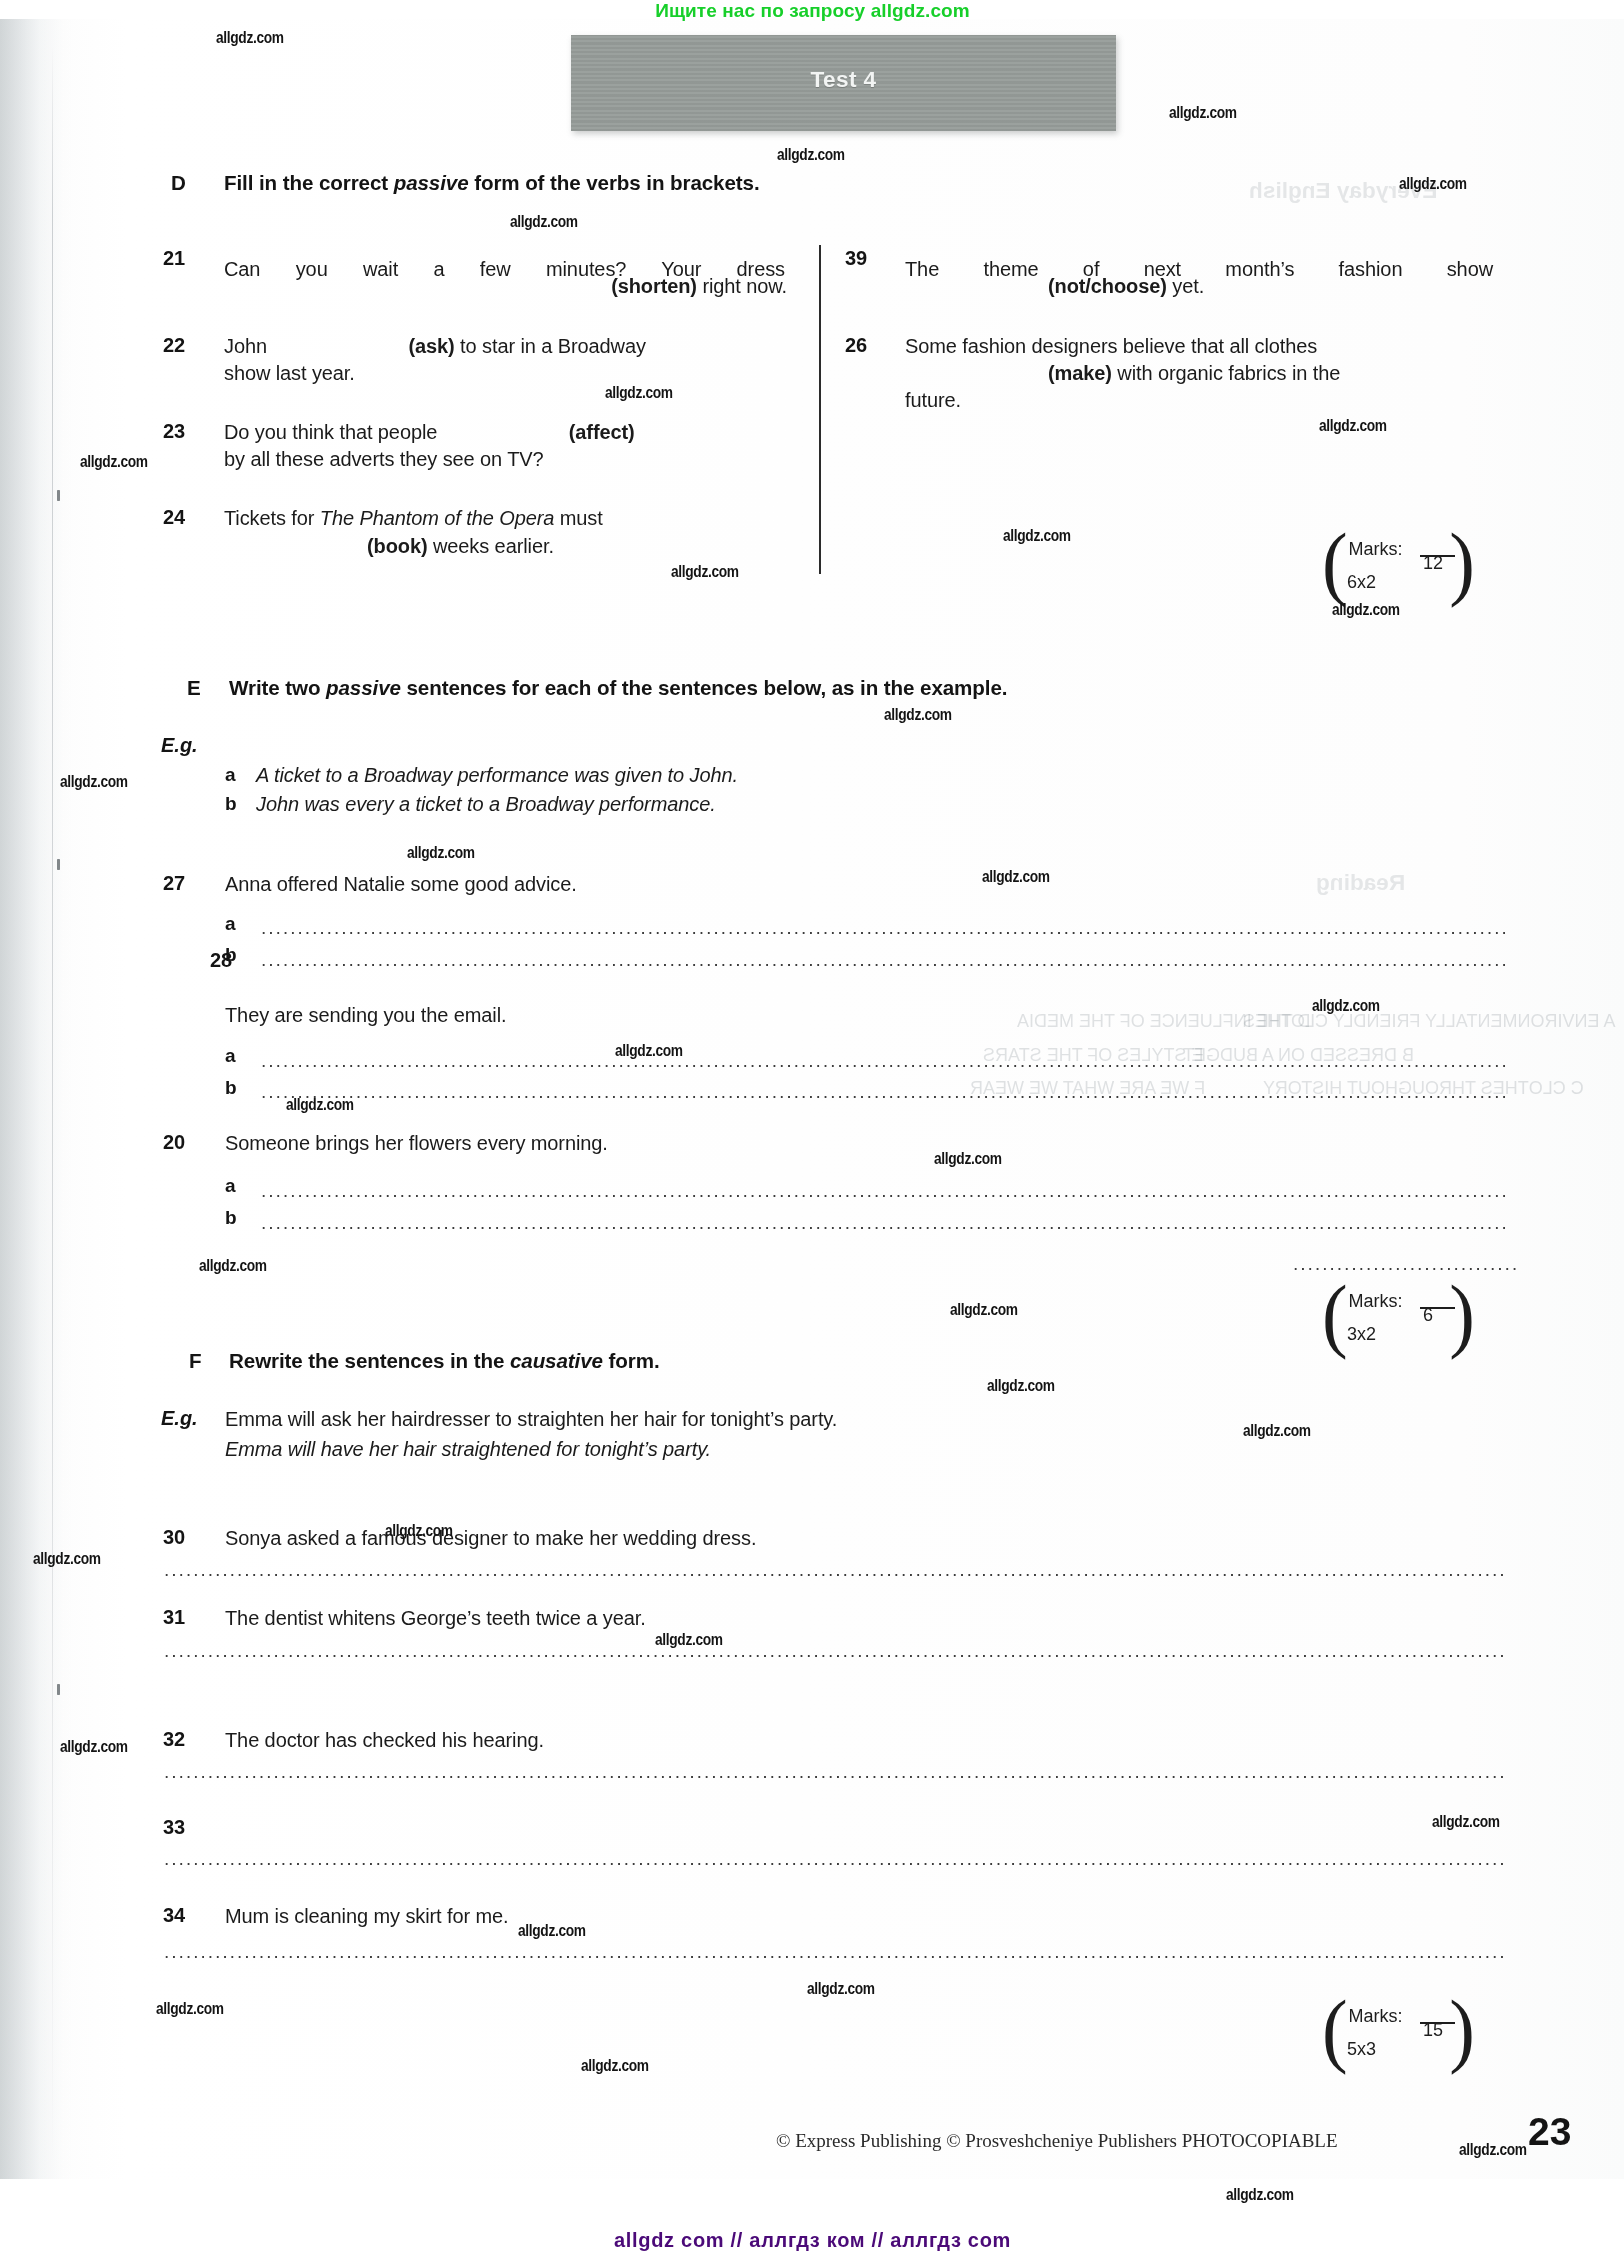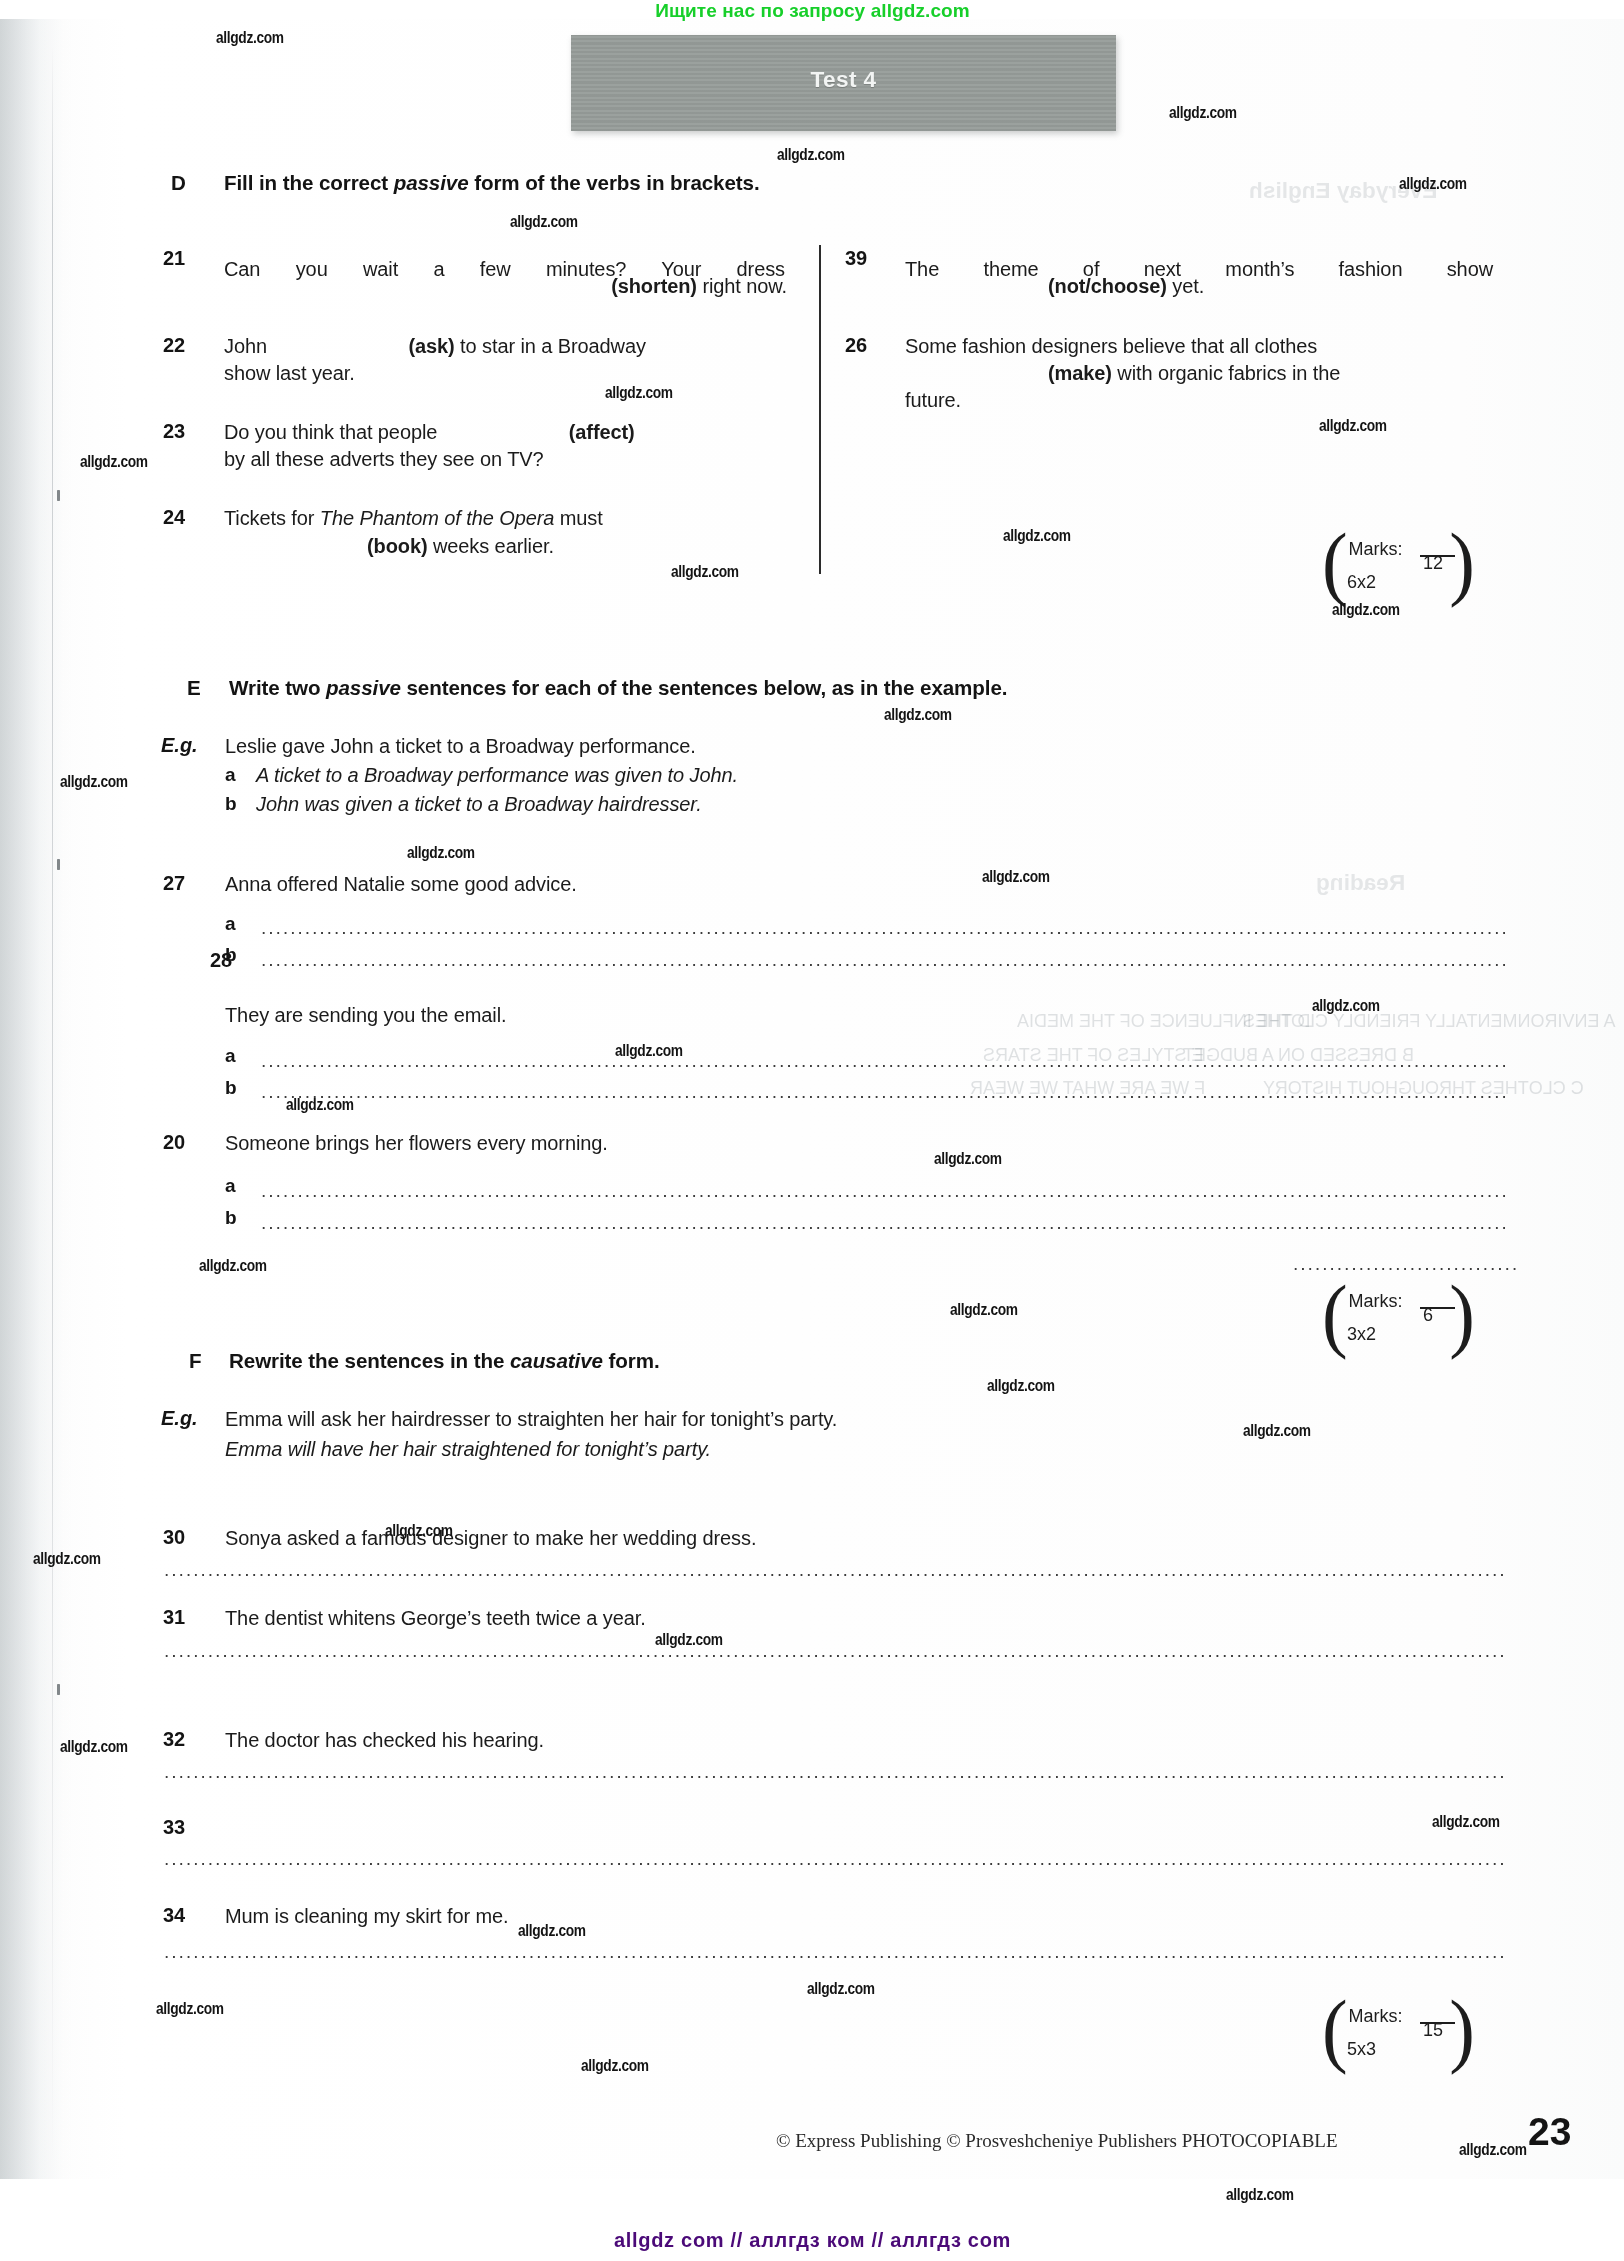--- a/index.html
+++ b/index.html
@@ -331,25 +331,24 @@
     <span class="mtotal">12</span>
     <span class="mmul">6x2</span>
   </div>
 
   <div class="ex-letter" style="left:187px; top:676px;">E</div>
   <div class="ex-head" style="left:229px; top:676px;">
     <span>Write two </span><span class="it">passive</span><span> sentences for each of the sentences below, as in the example.</span>
   </div>
 
   <div class="eg-label" style="left:161px; top:734px;">E.g.</div>
-  <div class="q-text" style="left:225px; top:734px; width:864px;">Leslie gave John a ticket to a Broadway performance.</div>
   <div class="ab-label" style="left:225px; top:764px;">a</div>
   <div class="q-text it" style="left:256px; top:763px; width:864px;">A ticket to a Broadway performance was given to John.</div>
   <div class="ab-label" style="left:225px; top:793px;">b</div>
-  <div class="q-text it" style="left:256px; top:792px; width:864px;">John was given a ticket to a Broadway hairdresser.</div>
+  <div class="q-text it" style="left:256px; top:792px; width:864px;">John was every a ticket to a Broadway performance.</div>
 
   <div class="q-num" style="left:163px; top:872px;">27</div>
   <div class="q-text" style="left:225px; top:872px; width:864px;">Anna offered Natalie some good advice.</div>
   <div class="ab-label" style="left:225px; top:913px;">a</div>
   <div class="dots" style="left:260px; top:930px; width:1246px;"></div>
   <div class="ab-label" style="left:225px; top:944px;">b</div>
   <div class="dots" style="left:260px; top:962px; width:1246px;"></div>
 
   <div class="q-num" style="left:163px; top:949px;margin-left:47px;">28</div>
   <div class="q-text" style="left:225px; top:1003px; width:864px;">They are sending you the email.</div>

